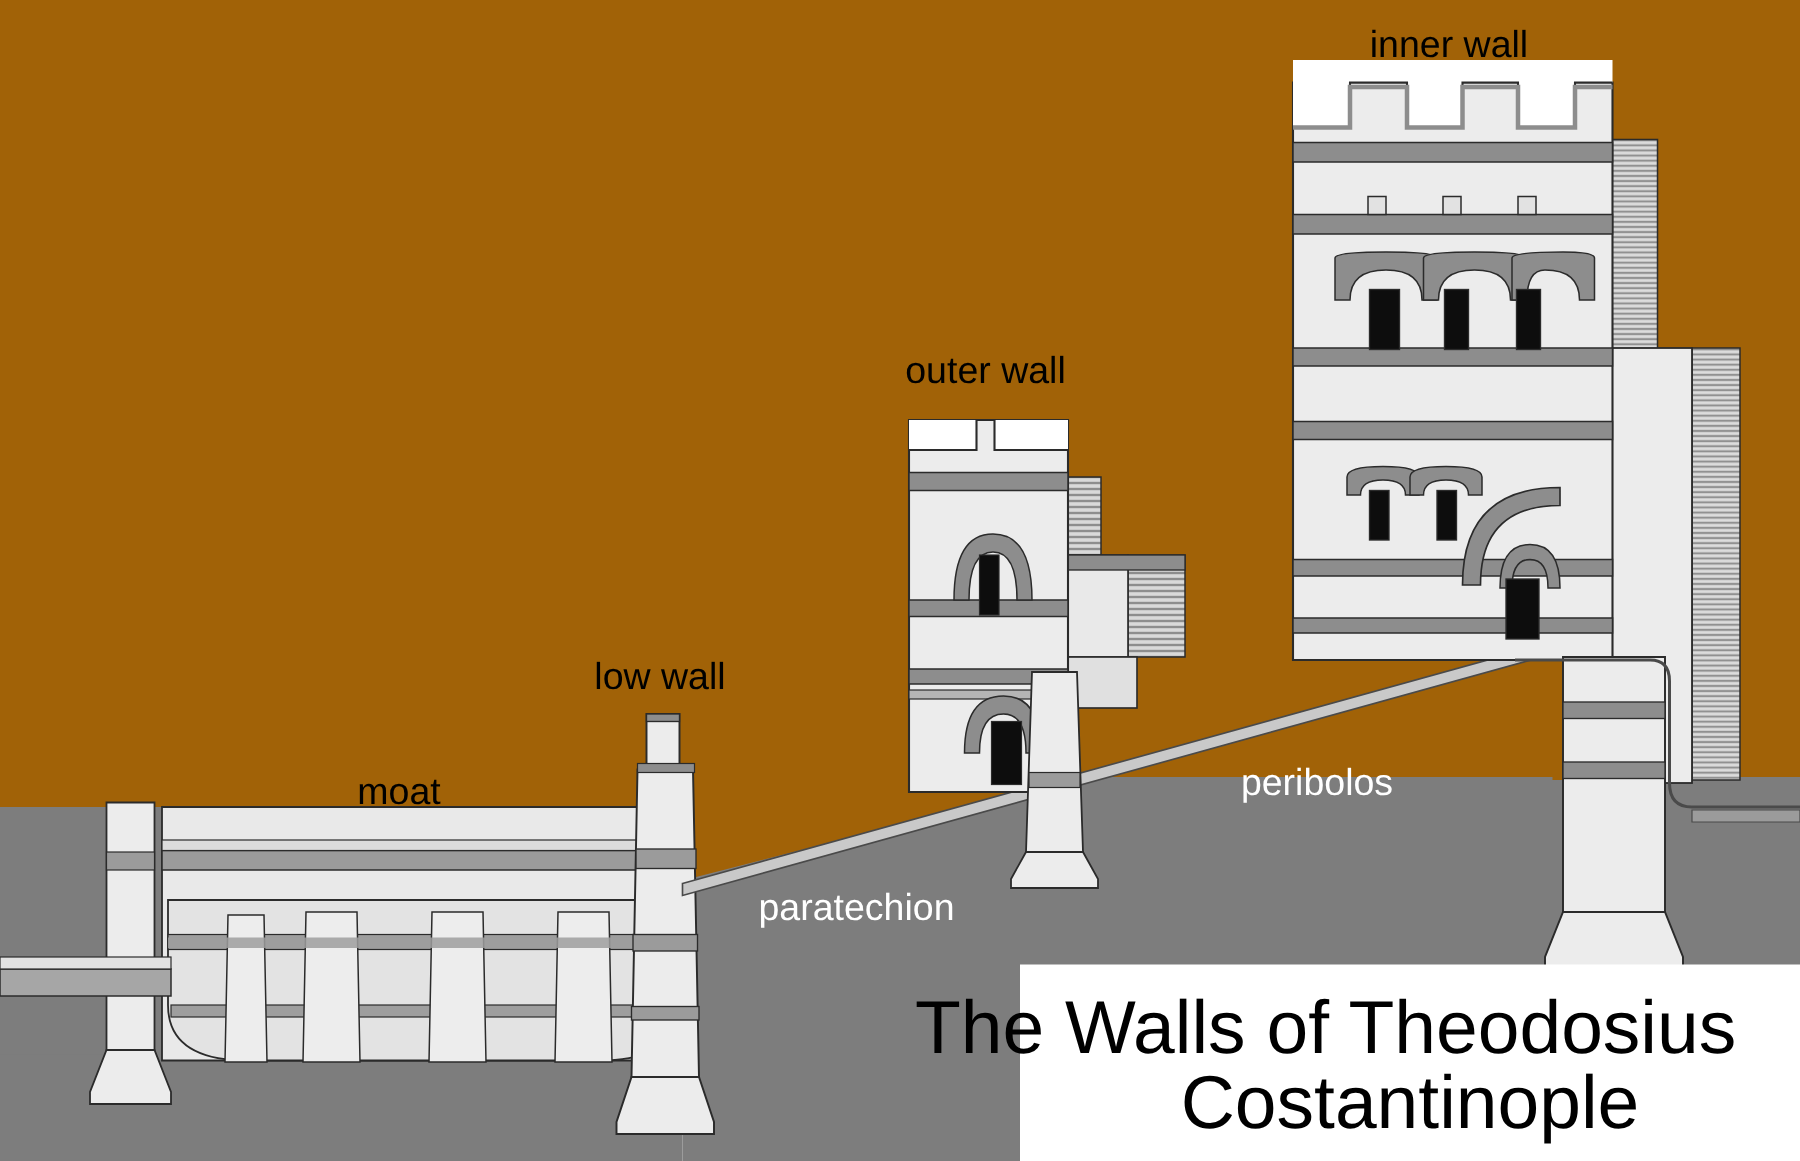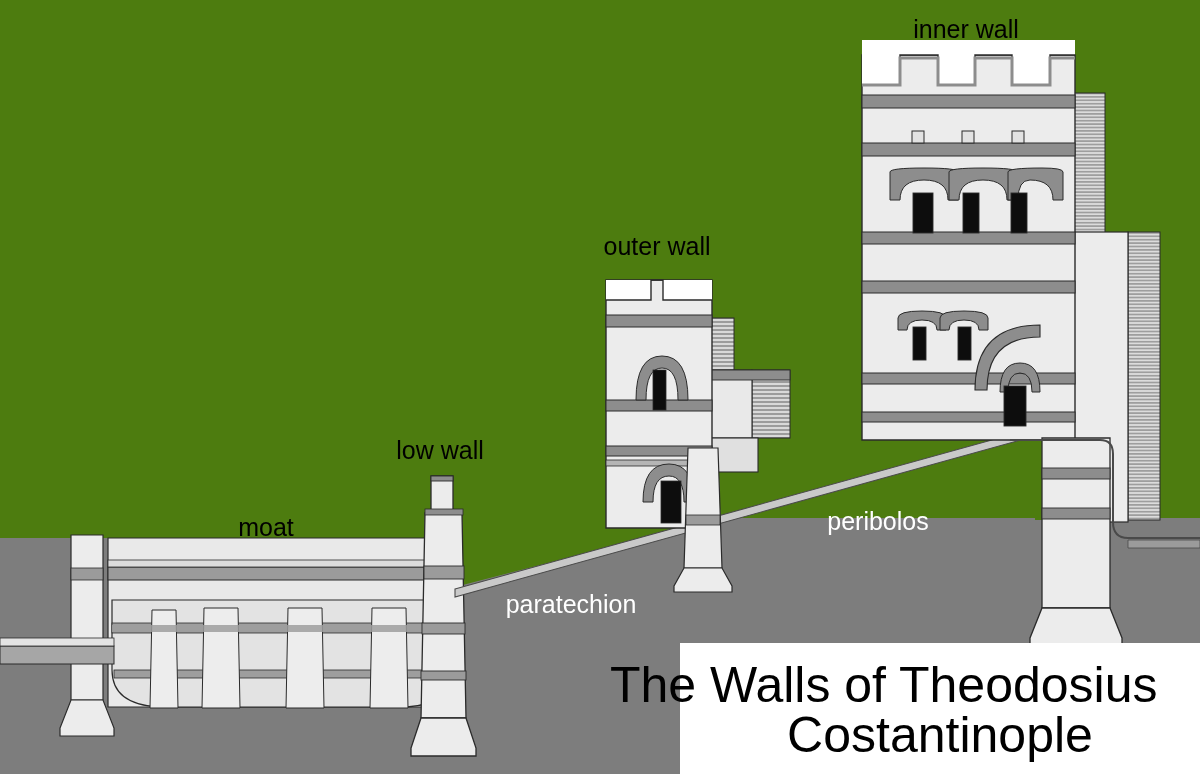--- a/index.html
+++ b/index.html
@@ -1,17 +1,17 @@
 <!DOCTYPE html>
 <html><head>
 <meta charset="utf-8">
 <style>
   html,body{margin:0;padding:0;background:#ffffff;}
   body{width:1200px;height:774px;overflow:hidden;font-family:"Liberation Sans",sans-serif;}
-  #stage{position:relative;width:1200px;height:585px;background:#4d7c0f;}
+  #stage{position:relative;width:1200px;height:585px;background:#a16207;}
   svg{display:block;}
   .lbl{font-family:"Liberation Sans",sans-serif;}
 </style>
 </head>
 <body>
 
 <div id="stage">
 <svg width="1200" height="774" viewBox="0 0 1200 774">
 
   <defs>

